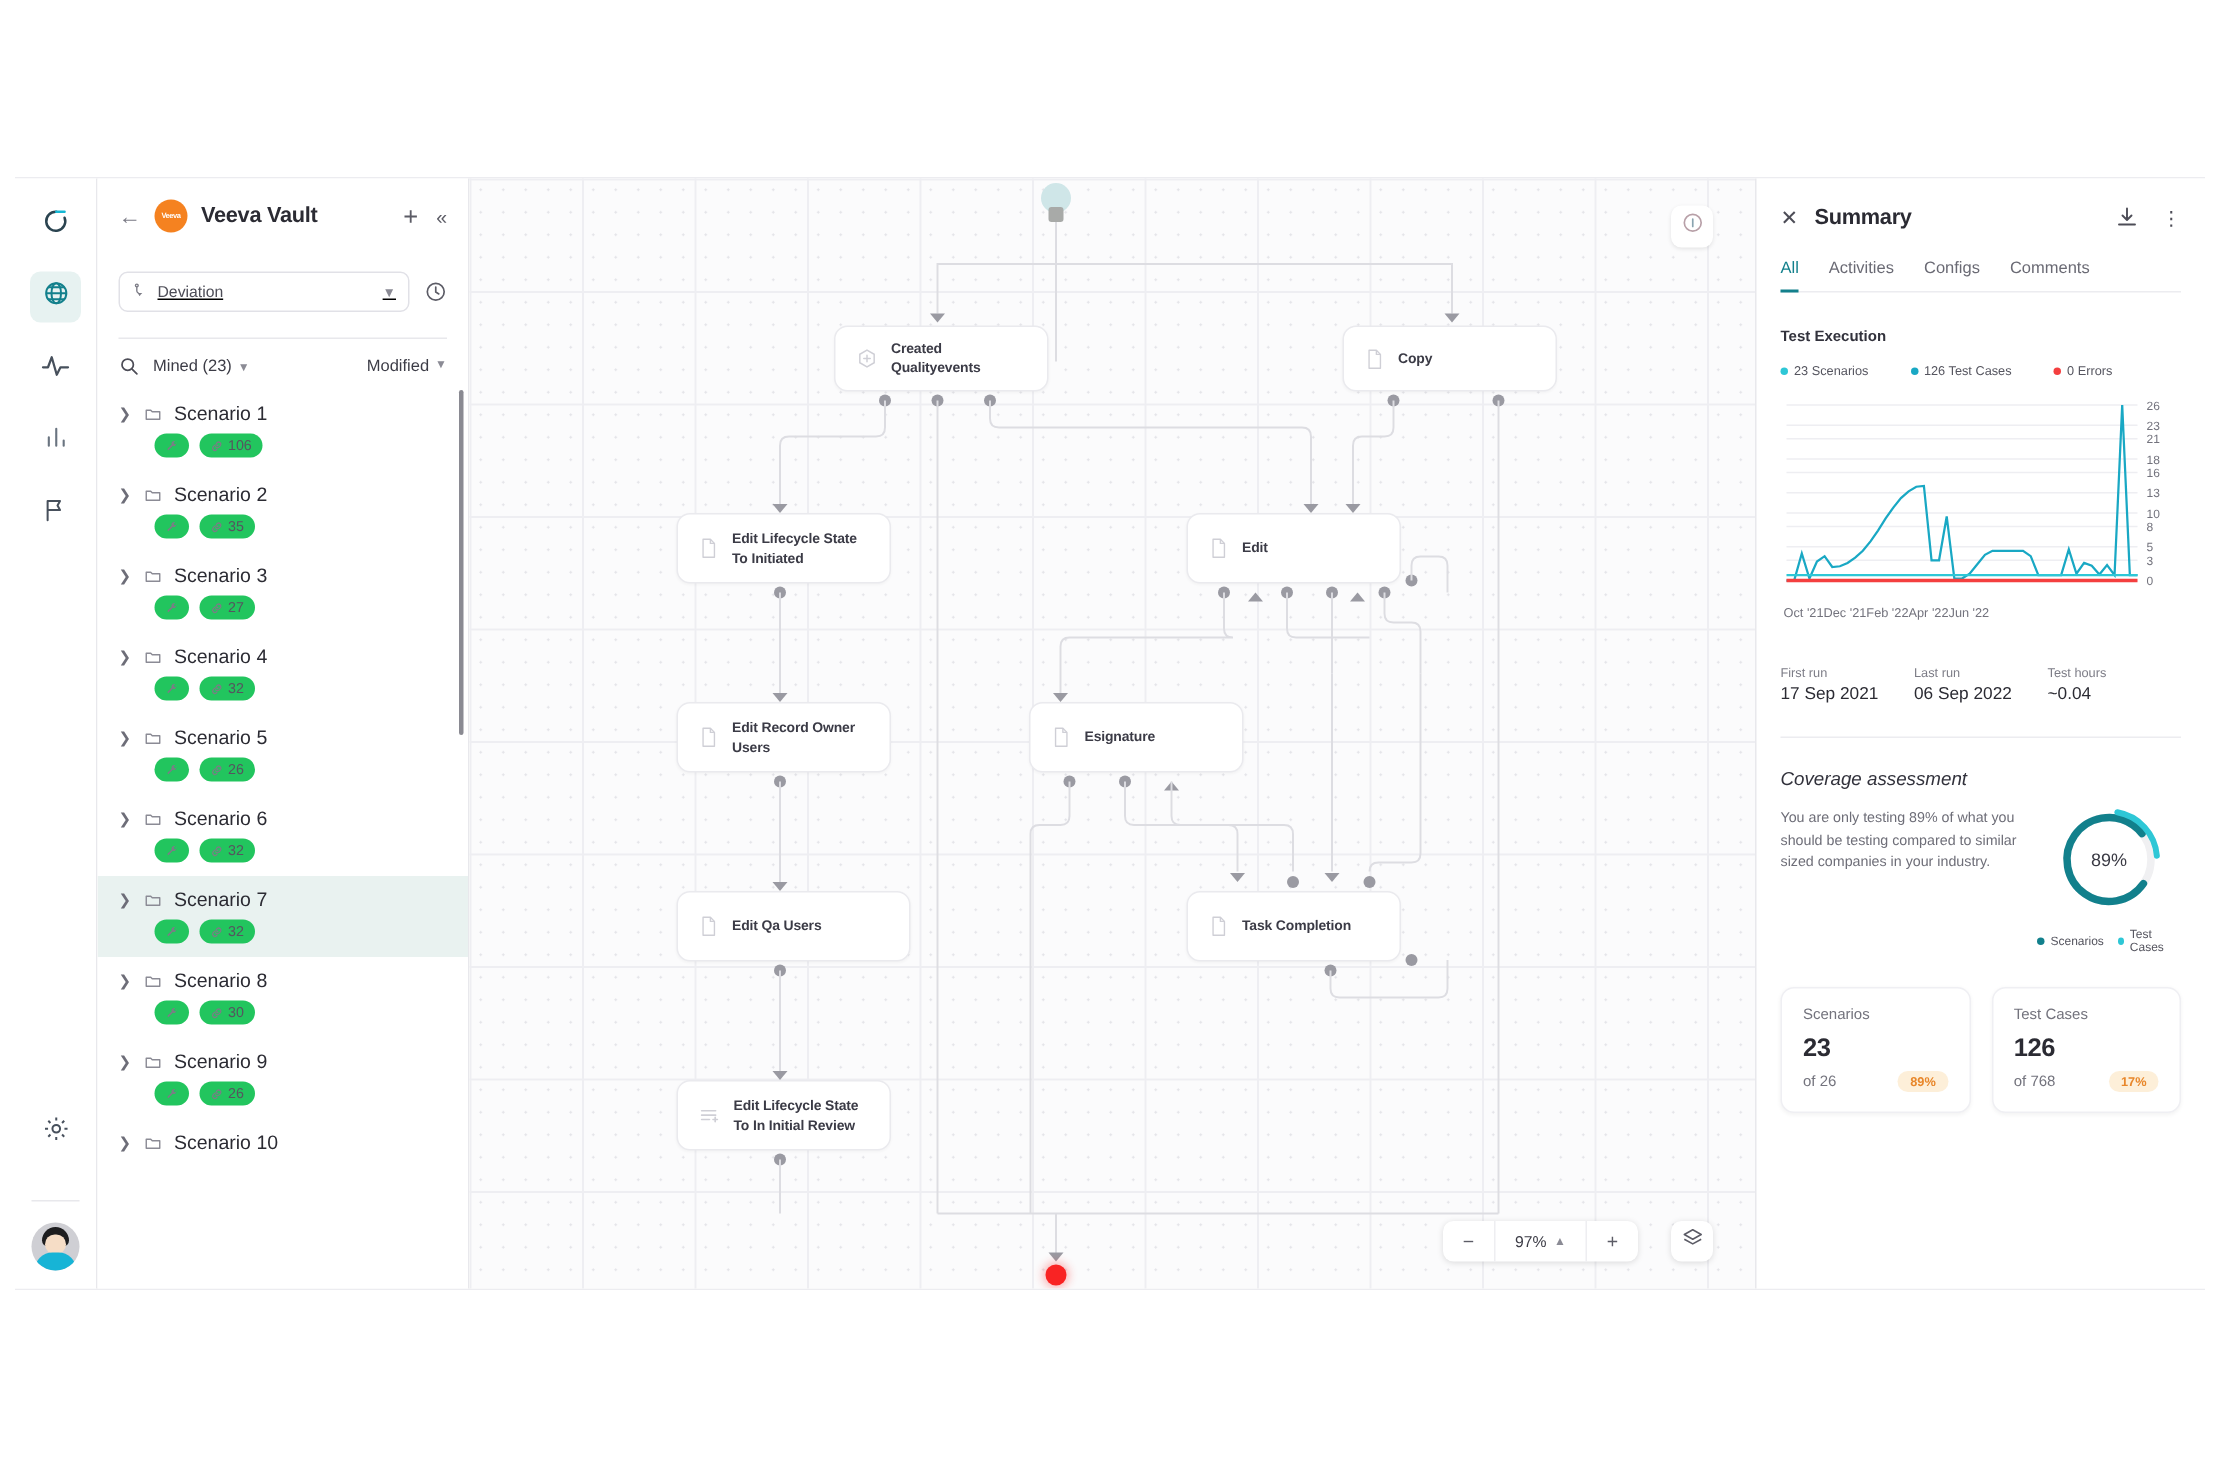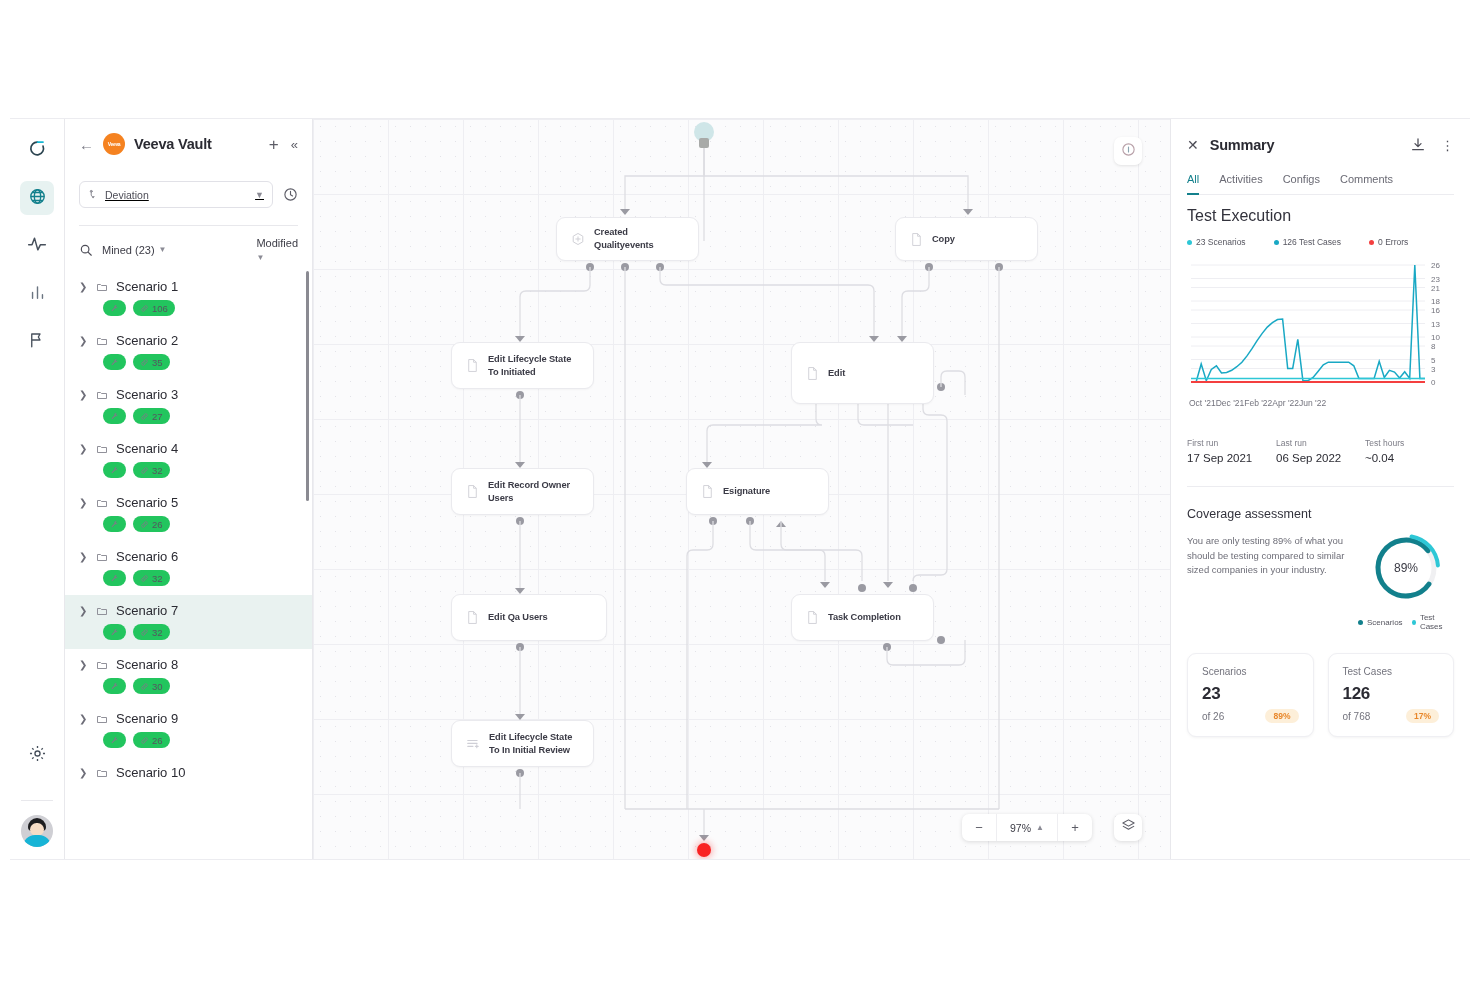--- a/index.html
+++ b/index.html
@@ -80,21 +80,21 @@
   .lp-select .chev { color:#8b8b95; font-size:9px; }
   .lp-clock { color:#5c5c66; cursor:pointer; display:flex; }
 
   .lp-divider { height:1px; background:#e8e8ec; margin-top:17px; }
 
   .lp-filters {
     display:flex; align-items:center; padding: 11px 14px 9px 14px; gap:9px;
   }
   .lp-filters .f-search { color:#4d4d57; display:flex; cursor:pointer; }
   .lp-filters .f-mined { font-size:11px; color:#3c3c46; cursor:pointer; display:flex; align-items:center; gap:4px;}
-  .lp-filters .f-mod { font-size:11px; color:#3c3c46; cursor:pointer; margin-left:auto; display:flex; align-items:flex-start; gap:4px;flex-direction:column;}
+  .lp-filters .f-mod { font-size:11px; color:#3c3c46; cursor:pointer; margin-left:auto; display:flex; align-items:flex-start; gap:4px;}
   .tiny-chev { font-size:8px; color:#8b8b95; }
 
   .lp-list { flex:1; overflow:hidden; position:relative; }
   .scn {
     padding: 8px 14px 9px 14px;
   }
   .scn.selected { background:#e9f2f0; }
   .scn-row { display:flex; align-items:center; gap:8px; }
   .scn-arrow { color:#6d6d78; font-size:10px; cursor:pointer; width:9px; }
   .scn-folder { color:#8b8b95; display:flex; }
@@ -182,40 +182,40 @@
   .sm-dl { color:#4d4d57; cursor:pointer; display:flex; }
   .sm-kebab { color:#4d4d57; cursor:pointer; font-size:13px; line-height:1; letter-spacing:0; padding-left:4px;}
 
   .sm-tabs { display:flex; gap:20px; margin-top:20px; border-bottom:1px solid #ececf0; }
   .sm-tab { font-size:11px; color:#6a6a74; padding-bottom:9px; cursor:pointer; position:relative;}
   .sm-tab.active { color:#13808c; }
   .sm-tab.active::after {
     content:''; position:absolute; left:0; right:0; bottom:-1px; height:2px; background:#13808c;
   }
 
-  .sec-title { font-size:16px; color:#32323c; margin-top:12px; font-weight:normal;}
+  .sec-title { font-size:10px; color:#32323c; margin-top:24px; font-weight:bold;}
   .legend { display:flex; gap:28px; margin-top:12px; }
   .leg { display:flex; align-items:center; gap:4px; font-size:8.5px; color:#55555f; }
   .leg .dot { width:5px; height:5px; border-radius:50%; }
 
   .chart-wrap { margin-top:12px; position:relative; height:135px; }
   .chart-xlabels {
     display:flex; 
     margin-top:4px; padding-right:26px; padding-left:2px;
     font-size:8.5px; color:#73737d;
   }
 
   .runs { display:flex; margin-top:30px; }
   .run { flex:1; }
   .run .rl { font-size:8.5px; color:#7c7c86; }
   .run .rv { font-size:11.5px; color:#2b2b33; margin-top:4px; }
 
   .hr { height:1px; background:#ececf0; margin-top:22px; }
 
-  .cov-title { font-size:12.5px; color:#32323c; margin-top:20px; }
+  .cov-title { font-size:12.5px; color:#32323c; margin-top:20px;font-style:italic; }
   .cov-body { display:flex; margin-top:13px; gap:10px; }
   .cov-text { flex:1; font-size:9.5px; line-height:1.55; color:#6e6e78; }
   .donut-wrap { width:96px; display:flex; flex-direction:column; align-items:center; }
   .donut { position:relative; width:68px; height:68px; }
   .donut .pct {
     position:absolute; inset:0; display:flex; align-items:center; justify-content:center;
     font-size:12px; color:#3a3a44;
   }
   .donut-legend { display:flex; gap:9px; margin-top:11px; }
   .donut-legend .leg { font-size:8px; }
@@ -687,21 +687,21 @@
         </div>
         <div class="node" style="left: 138px; top: 223px; width: 143px; height: 47px;">
           <span class="nicon">
             <svg width="13" height="15" viewBox="0 0 24 26" fill="none" stroke="#cfcfd6" stroke-width="1.7" stroke-linejoin="round">
               <path d="M5 2h9l5 5v17H5z"></path>
               <path d="M14 2v5h5"></path>
             </svg>
           </span>
           <span class="nlabel">Edit Lifecycle State To Initiated</span>
         </div>
-        <div class="node" style="left: 478px; top: 223px; width: 143px; height: 62px;">
+        <div class="node" style="left: 478px; top: 223px; width: 143px; height: 47px;">
           <span class="nicon">
             <svg width="13" height="15" viewBox="0 0 24 26" fill="none" stroke="#cfcfd6" stroke-width="1.7" stroke-linejoin="round">
               <path d="M5 2h9l5 5v17H5z"></path>
               <path d="M14 2v5h5"></path>
             </svg>
           </span>
           <span class="nlabel">Edit</span>
         </div>
         <div class="node" style="left: 138px; top: 349px; width: 143px; height: 47px;">
           <span class="nicon">

